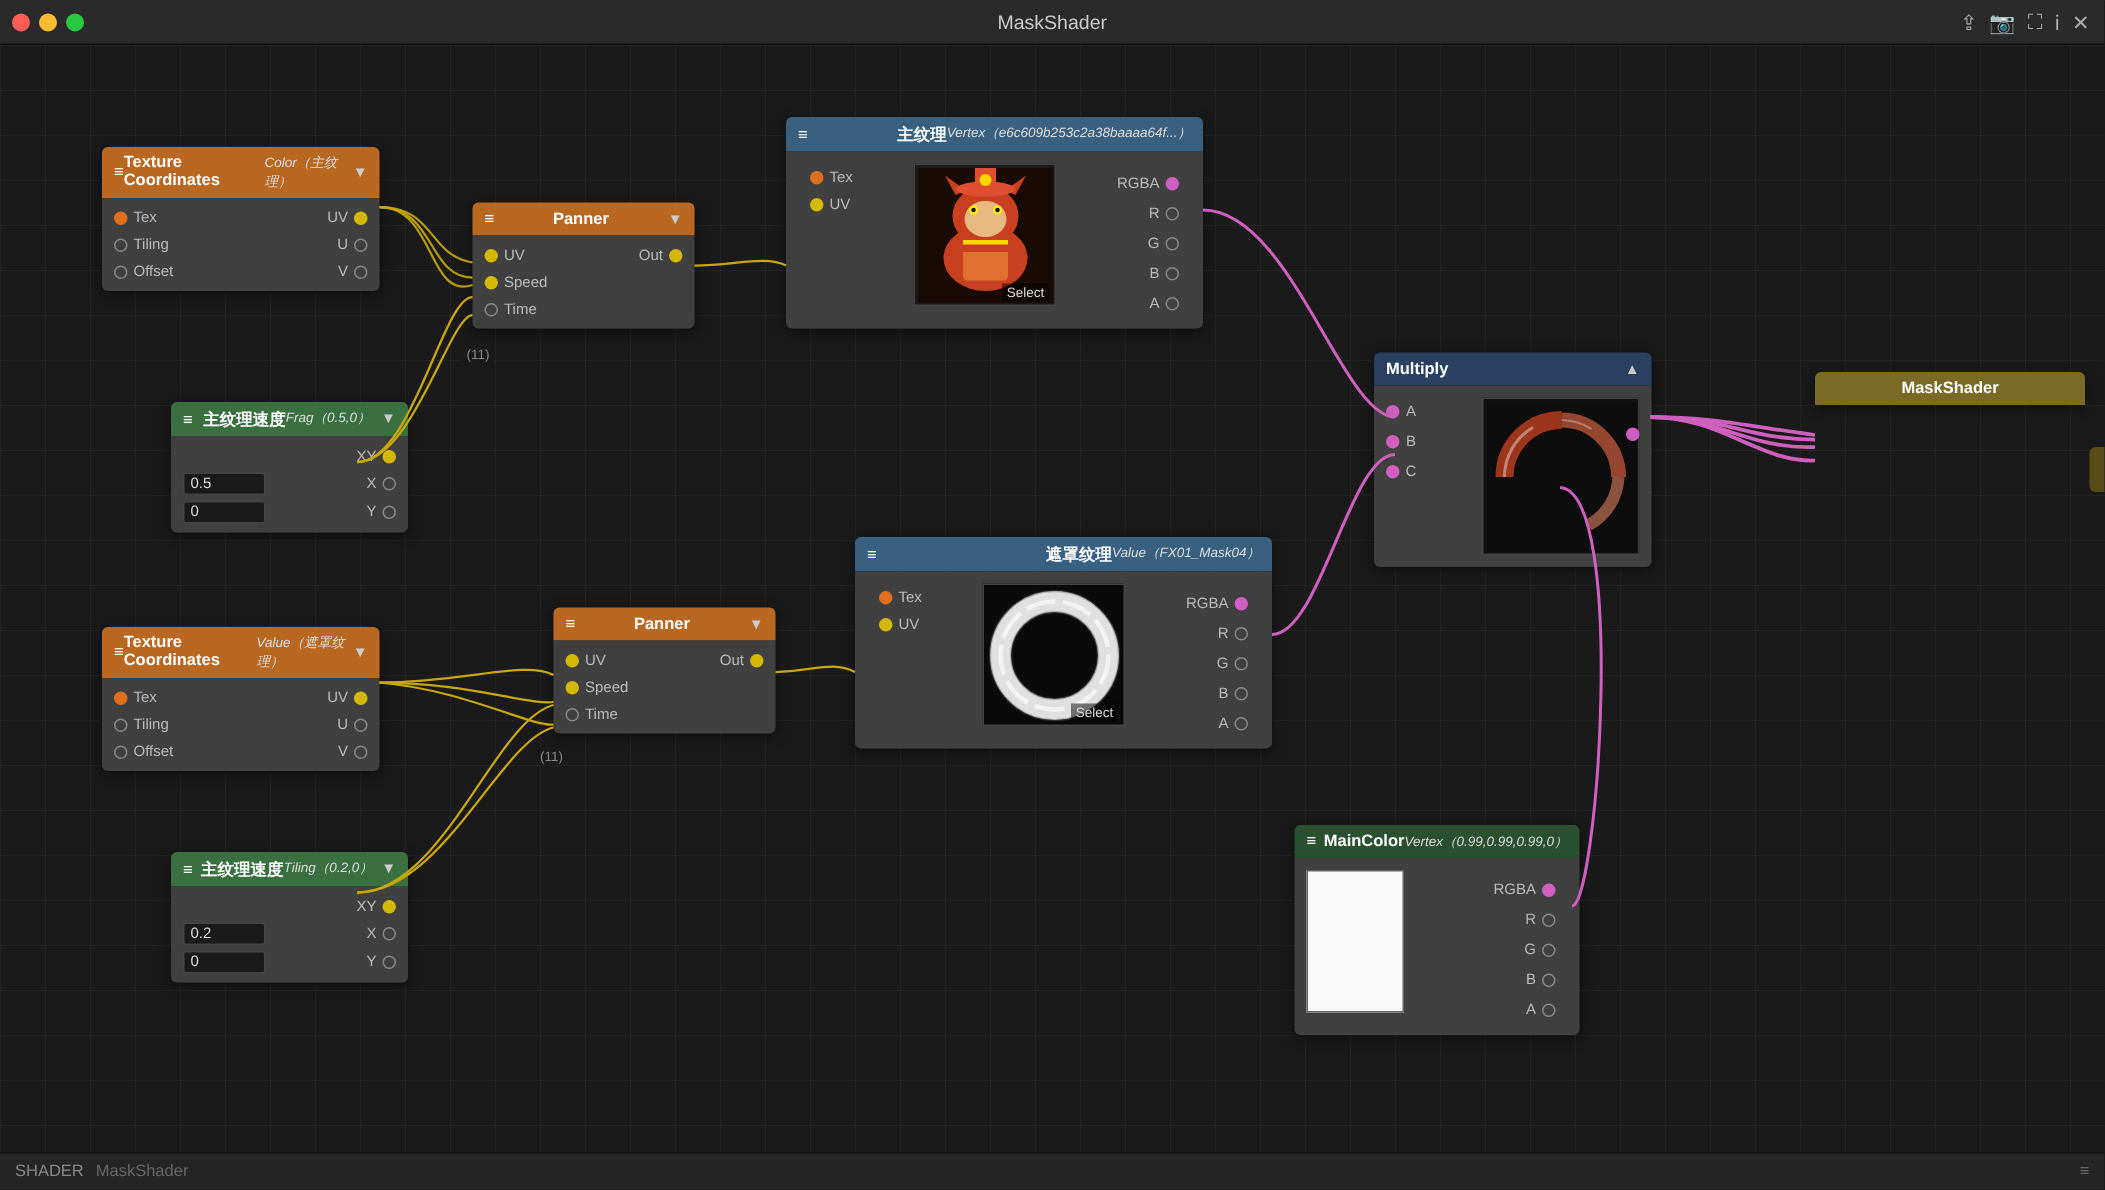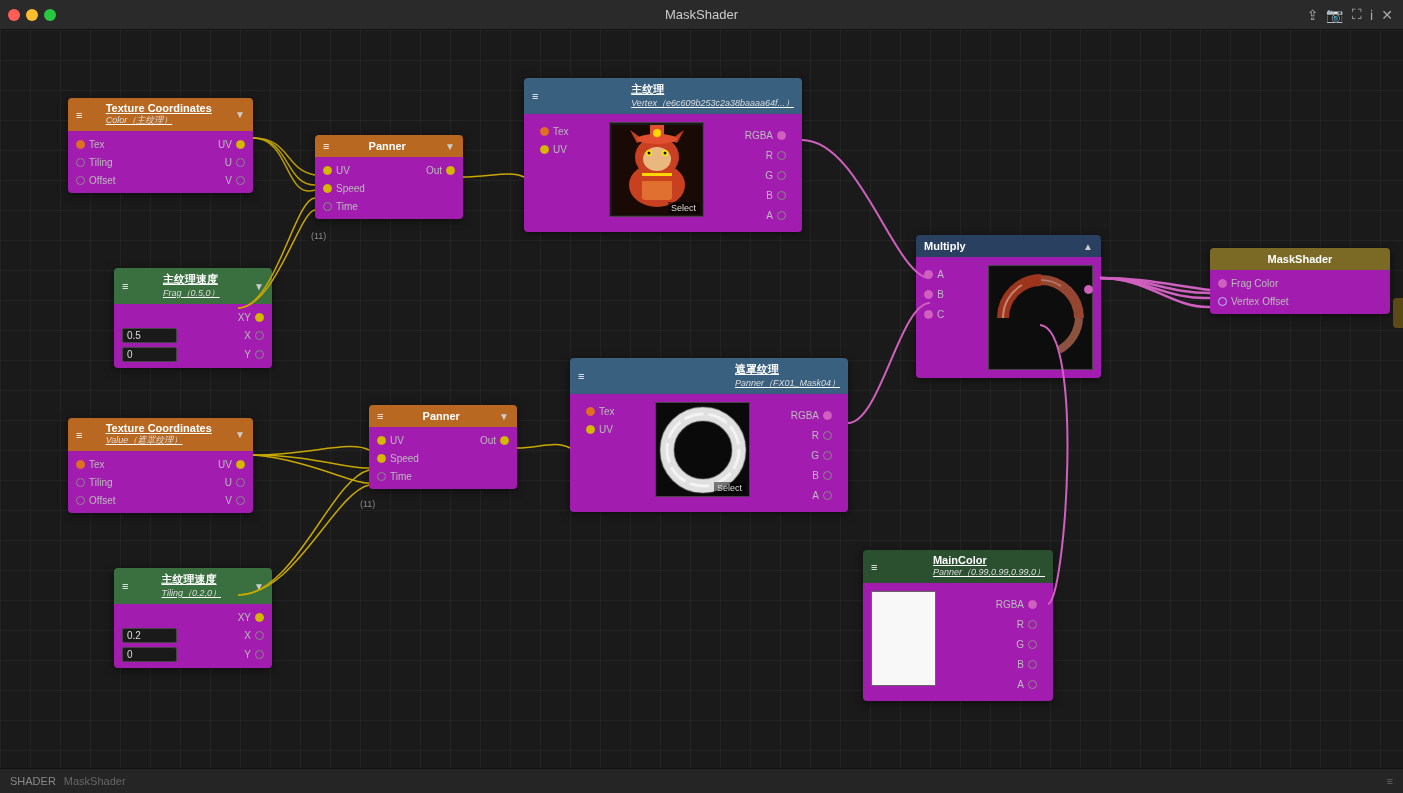--- a/index.html
+++ b/index.html
@@ -88,21 +88,21 @@
       color: #fff;
       min-height: 22px;
     }
     .node-subheader {
       font-size: 9px;
       font-weight: 400;
       color: #ddd;
       font-style: italic;
     }
     .node-body {
-      background: #a21caf;
+      background: #404040;
       border-radius: 0 0 4px 4px;
       padding: 4px 0;
     }
 
     .node-row {
       display: flex;
       align-items: center;
       padding: 2px 8px;
       gap: 4px;
       min-height: 18px;
@@ -206,22 +206,21 @@
     }
 
     .node-header-icons {
       display: flex;
       gap: 4px;
       align-items: center;
     }
 
     .node-title-block {
       display: flex;
-      flex-direction: column;
-      text-decoration: underline;
+      flex-direction: row;
     }
 
     .dropdown-arrow {
       color: #ccc;
       font-size: 10px;
       cursor: pointer;
     }
   </style>
 </head>
 <body>
@@ -506,21 +505,21 @@
     </div>
   </div>
 
   <div class="node tex-sample-node" style="left:570px; top:328px; width:278px;">
     <div class="node-header header-blue" style="background:#3a6080;">
       <div class="node-header-icons">
         <span>≡</span>
       </div>
       <div class="node-title-block">
         <span>遮罩纹理</span>
-        <span class="node-subheader">Panner（FX01_Mask04）</span>
+        <span class="node-subheader">Value（FX01_Mask04）</span>
       </div>
     </div>
     <div class="node-body">
       <div style="display:flex; align-items:flex-start; padding:4px 8px; gap:6px;">
         <div style="flex:0 0 auto;">
           <div class="node-row">
             <div class="socket socket-orange"></div>
             <span class="node-row-label">Tex</span>
           </div>
           <div class="node-row">
@@ -642,21 +641,21 @@
     </div>
   </div>
 
   <div class="node maincolor-node" style="left:863px; top:520px; width:190px;">
     <div class="node-header" style="background:#2a5030;">
       <div class="node-header-icons">
         <span>≡</span>
       </div>
       <div class="node-title-block">
         <span>MainColor</span>
-        <span class="node-subheader">Panner（0.99,0.99,0.99,0）</span>
+        <span class="node-subheader">Vertex（0.99,0.99,0.99,0）</span>
       </div>
     </div>
     <div class="node-body">
       <div style="display:flex; align-items:flex-start; padding:4px 8px; gap:6px;">
         <div style="width:65px; height:95px; background:#f8f8f8; border:1px solid #666; flex-shrink:0;"></div>
         <div style="flex:1; display:flex; flex-direction:column; align-items:flex-end; gap:2px; padding-top:4px;">
           <div class="node-row" style="justify-content:flex-end">
             <span class="node-row-label" style="text-align:right">RGBA</span>
             <div class="socket socket-pink"></div>
           </div>
@@ -677,30 +676,20 @@
             <div class="socket socket-empty"></div>
           </div>
         </div>
       </div>
     </div>
   </div>
 
   <div class="node maskshader-node" style="left:1210px; top:218px; width:180px;">
     <div class="node-header" style="background:#7a6a25; justify-content:center;">
       <span>MaskShader</span>
-    </div>
-    <div class="node-body">
-      <div class="node-row">
-        <div class="socket socket-pink"></div>
-        <span class="node-row-label">Frag Color</span>
-      </div>
-      <div class="node-row">
-        <div class="socket socket-empty" style="border-color:#c0c0ff; background:transparent;"></div>
-        <span class="node-row-label">Vertex Offset</span>
-      </div>
     </div>
   </div>
 
   <div style="position:absolute; left:1393px; top:268px; width:30px; height:30px; background:#5a4a15; border-radius:4px; display:flex; align-items:center; justify-content:center; cursor:pointer;">
     <span style="color:#ffd700; font-size:14px;">⬇</span>
   </div>
 
   <div style="position:absolute; left:308px; top:200px; font-size:9px; color:#888; background:#1a1a1a; padding:1px 3px; border-radius:2px;">(11)</div>
   <div style="position:absolute; left:357px; top:468px; font-size:9px; color:#888; background:#1a1a1a; padding:1px 3px; border-radius:2px;">(11)</div>
 

